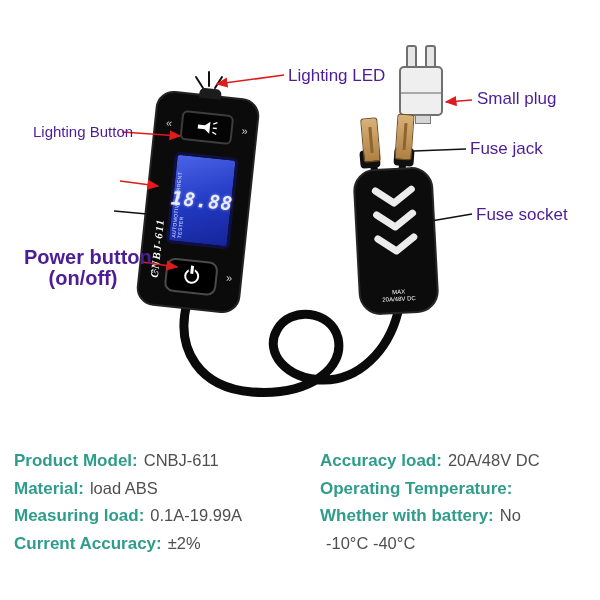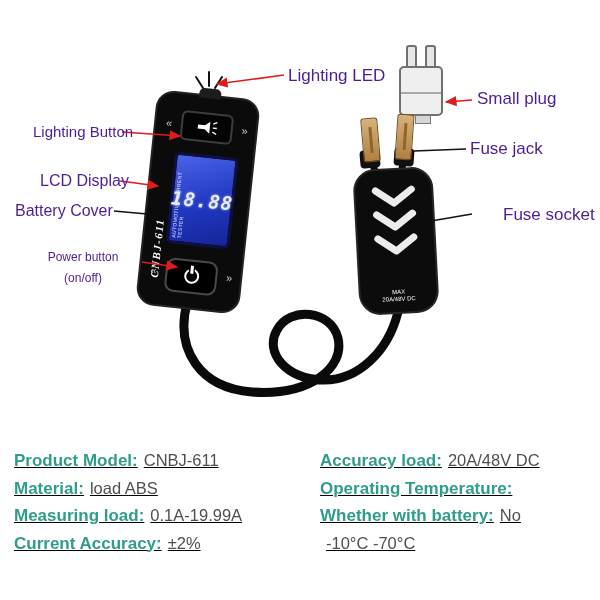--- a/index.html
+++ b/index.html
@@ -5,21 +5,21 @@
   html,body{margin:0;padding:0;background:#fff;}
   .canvas{position:relative;width:600px;height:600px;background:#fff;overflow:hidden;
           font-family:"Liberation Sans",sans-serif;}
   svg{display:block;}
   .layer{position:absolute;left:0;top:0;pointer-events:none;}
 
   
   .callout{position:absolute;color:#4c1d95;white-space:nowrap;z-index:5;}
   .co-right{font-size:17px;}
   .co-left{font-size:15px;}
-  .co-power{width:118px;text-align:center;font-size:12px;line-height:21px;}
+  .co-power{width:118px;text-align:center;font-size:20px;line-height:21px;font-weight:bold;}
 
   
   .device{position:absolute;left:146px;top:94px;width:104px;height:216px;
           background:#0b0b0b;border:2px solid #232323;border-radius:18px;
           transform:rotate(6deg);z-index:2;box-sizing:border-box;}
   .led-nub{position:absolute;top:-8px;left:40px;width:22px;height:10px;background:#1c1c1c;
            border-radius:5px 5px 0 0;}
   .light-btn{position:absolute;top:16px;left:25px;width:52px;height:30px;background:#040404;
              border:2px solid #3d3d3d;border-radius:6px;box-sizing:border-box;
              display:flex;align-items:center;justify-content:center;}
@@ -67,21 +67,21 @@
             border:1px solid #7a7a7a;z-index:2;}
 
   
   .arr-red{stroke:var(--arrow,#e01b1b);stroke-width:1.7;}
   .arr-blk{stroke:#111;stroke-width:1.5;}
 
   
   .specs{position:absolute;left:14px;top:447px;width:574px;display:flex;z-index:5;}
   .spec-col-left{width:306px;}
   .spec-col-right{flex:1;}
-  .spec-row{line-height:27.5px;white-space:nowrap;text-decoration:underline;}
+  .spec-row{line-height:27.5px;white-space:nowrap;}
   .spec-label{font-weight:bold;color:var(--accent,#2f9c8c);font-size:17px;}
   .spec-value{color:var(--value,#4f4f4f);font-size:16.5px;margin-left:6px;}
 </style>
 </head>
 <body>
 
 <div class="canvas">
 
   <svg class="layer" width="600" height="600" style="z-index:1">
     <path d="M 187 303 C 175 350, 200 388, 252 392 C 310 396, 345 368, 338 338
@@ -162,24 +162,22 @@
     <line class="arr-red" x1="120" y1="181" x2="158" y2="186" marker-end="url(#arrR)"></line>
     <line class="arr-blk" x1="114" y1="211" x2="147" y2="214"></line>
     <line class="arr-red" x1="142" y1="262" x2="177" y2="267" marker-end="url(#arrR)"></line>
     <line class="arr-blk" x1="466" y1="149" x2="414" y2="151"></line>
     <line class="arr-blk" x1="472" y1="214" x2="431" y2="221"></line>
   </svg>
 
   <div class="callout co-right" style="left:288px;top:66px">Lighting LED</div>
   <div class="callout co-right" style="left:477px;top:89px">Small plug</div>
   <div class="callout co-right" style="left:470px;top:139px">Fuse jack</div>
-  <div class="callout co-right" style="left:503px;top:205px">Fuse socket</div>
+  <div class="callout co-right" style="left:476px;top:205px">Fuse socket</div>
   <div class="callout co-left" style="left:33px;top:123px">Lighting Button</div>
-  <div class="callout co-left" style="left:40px;top:172px;font-size:16px">LCD Display</div>
-  <div class="callout co-left" style="left:15px;top:202px;font-size:16px">Battery Cover</div>
   <div class="callout co-power" style="left:24px;top:247px">
     <div>Power button</div>
     <div>(on/off)</div>
   </div>
 
   <div class="specs">
     <div class="spec-col-left">
       <div class="spec-row">
         <span class="spec-label">Product Model:</span><span class="spec-value">CNBJ-611</span>
       </div>
@@ -197,18 +195,18 @@
       <div class="spec-row">
         <span class="spec-label">Accuracy load:</span><span class="spec-value">20A/48V DC</span>
       </div>
       <div class="spec-row">
         <span class="spec-label">Operating Temperature:</span><span class="spec-value"></span>
       </div>
       <div class="spec-row">
         <span class="spec-label">Whether with battery:</span><span class="spec-value">No</span>
       </div>
       <div class="spec-row">
-        <span class="spec-label"></span><span class="spec-value">-10°C -70°C</span>
+        <span class="spec-label"></span><span class="spec-value">-10°C -40°C</span>
       </div>
     </div>
   </div>
 
 </div>
 
 </body></html>

